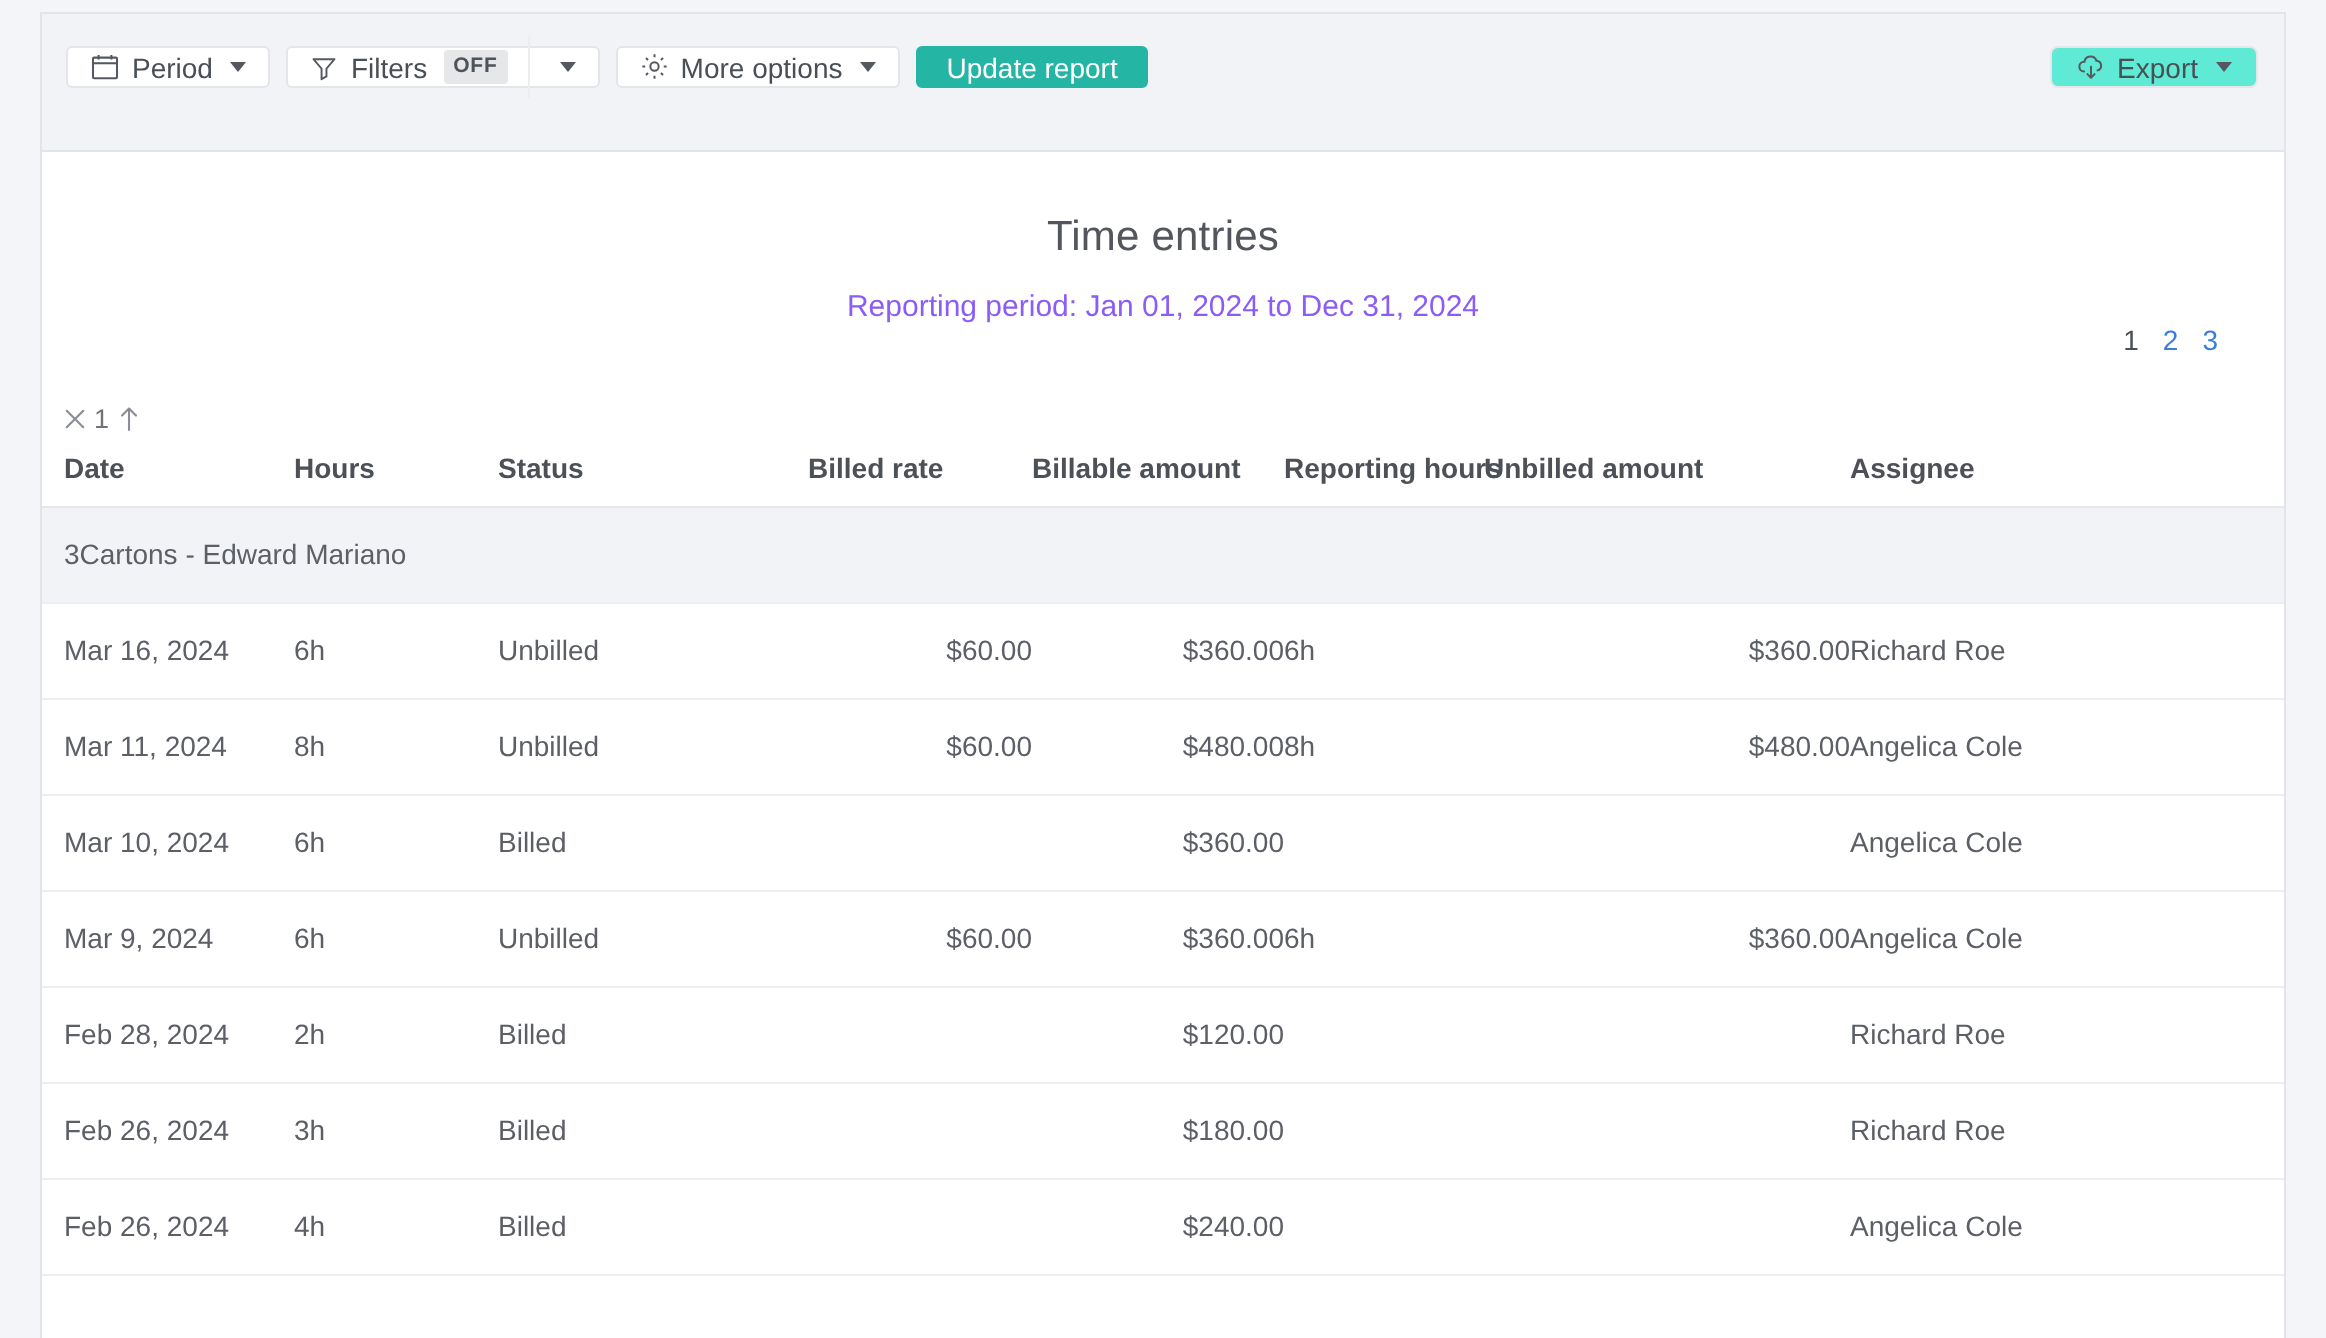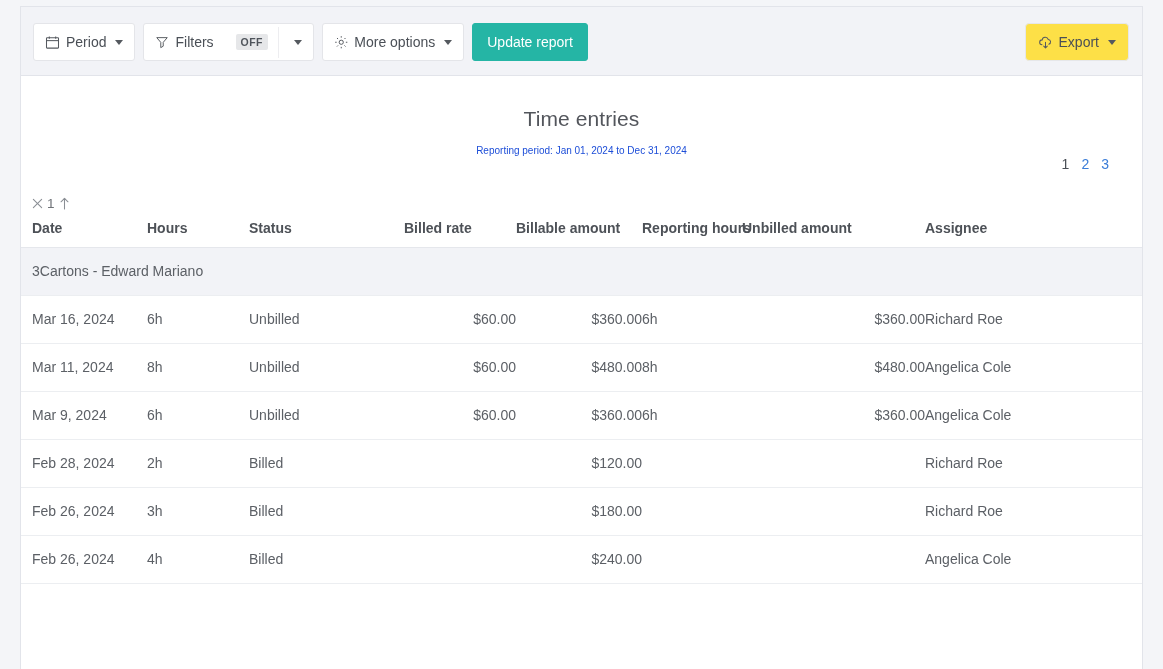--- a/index.html
+++ b/index.html
@@ -46,21 +46,21 @@
   .tb-right {
     position: absolute;
     right: 13px;
     top: 16px;
   }
 
   .btn {
     display: inline-flex;
     align-items: center;
     gap: 6px;
-    height: 38px;
+    height: 21px;
     padding: 0 11px;
     background: #ffffff;
     border: 1px solid #e4e5e9;
     border-radius: 3px;
     font-size: 14px;
     color: #4a4f56;
     line-height: 1;
     cursor: pointer;
     white-space: nowrap;
     text-align: right;
@@ -74,36 +74,36 @@
     margin-left: 3px;
   }
   .btn.primary {
     background: #25b5a5;
     border-color: #25b5a5;
     color: #ffffff;
     padding: 0 14px;
     border-radius: 3px;
   }
   .btn.ghost {
-    background: #fde047;
+    background: #5eead4;
     border-color: #e6e7e9;
     color: #4a4f56;
     padding: 0 12px;
     border-radius: 4px;
   }
   .off-badge {
     display: inline-block;
     background: #e6e7e9;
     color: #4f545b;
     font-size: 10.5px;
     font-weight: bold;
     letter-spacing: .4px;
     padding: 3px 5px;
     border-radius: 2px;
-    margin-left: 16px;
+    margin-left: 2px;
   }
   .divider-v {
     width: 1px;
     height: 31px;
     background: #ededf0;
     margin: 0 6px 0 4px;
     align-self: center;
   }
   .ico { display: inline-flex; align-items: center; justify-content: center; }
   .ico svg { display: block; }
@@ -114,22 +114,22 @@
     text-align: center;
   }
   .report-title {
     font-size: 21px;
     color: #53565c;
     font-weight: normal;
     margin: 0;
     letter-spacing: .1px;
   }
   .report-sub {
-    font-size: 10px;
-    color: #1d4ed8;
+    font-size: 15px;
+    color: #8b5cf6;
     margin-top: 14px;
   }
 
   
   .pagination {
     padding-right: 27px;
     text-align: right;
     font-size: 14px;
   }
   .pagination a {
@@ -331,20 +331,30 @@
         <td class="pl">Mar 11, 2024</td>
         <td>8h</td>
         <td>Unbilled</td>
         <td class="num">$60.00</td>
         <td class="num">$480.00</td>
         <td>8h</td>
         <td class="num">$480.00</td>
         <td>Angelica Cole</td>
       </tr>
 
+      <tr>
+        <td class="pl">Mar 10, 2024</td>
+        <td>6h</td>
+        <td>Billed</td>
+        <td class="num"></td>
+        <td class="num">$360.00</td>
+        <td></td>
+        <td class="num"></td>
+        <td>Angelica Cole</td>
+      </tr>
 
       <tr>
         <td class="pl">Mar 9, 2024</td>
         <td>6h</td>
         <td>Unbilled</td>
         <td class="num">$60.00</td>
         <td class="num">$360.00</td>
         <td>6h</td>
         <td class="num">$360.00</td>
         <td>Angelica Cole</td>

